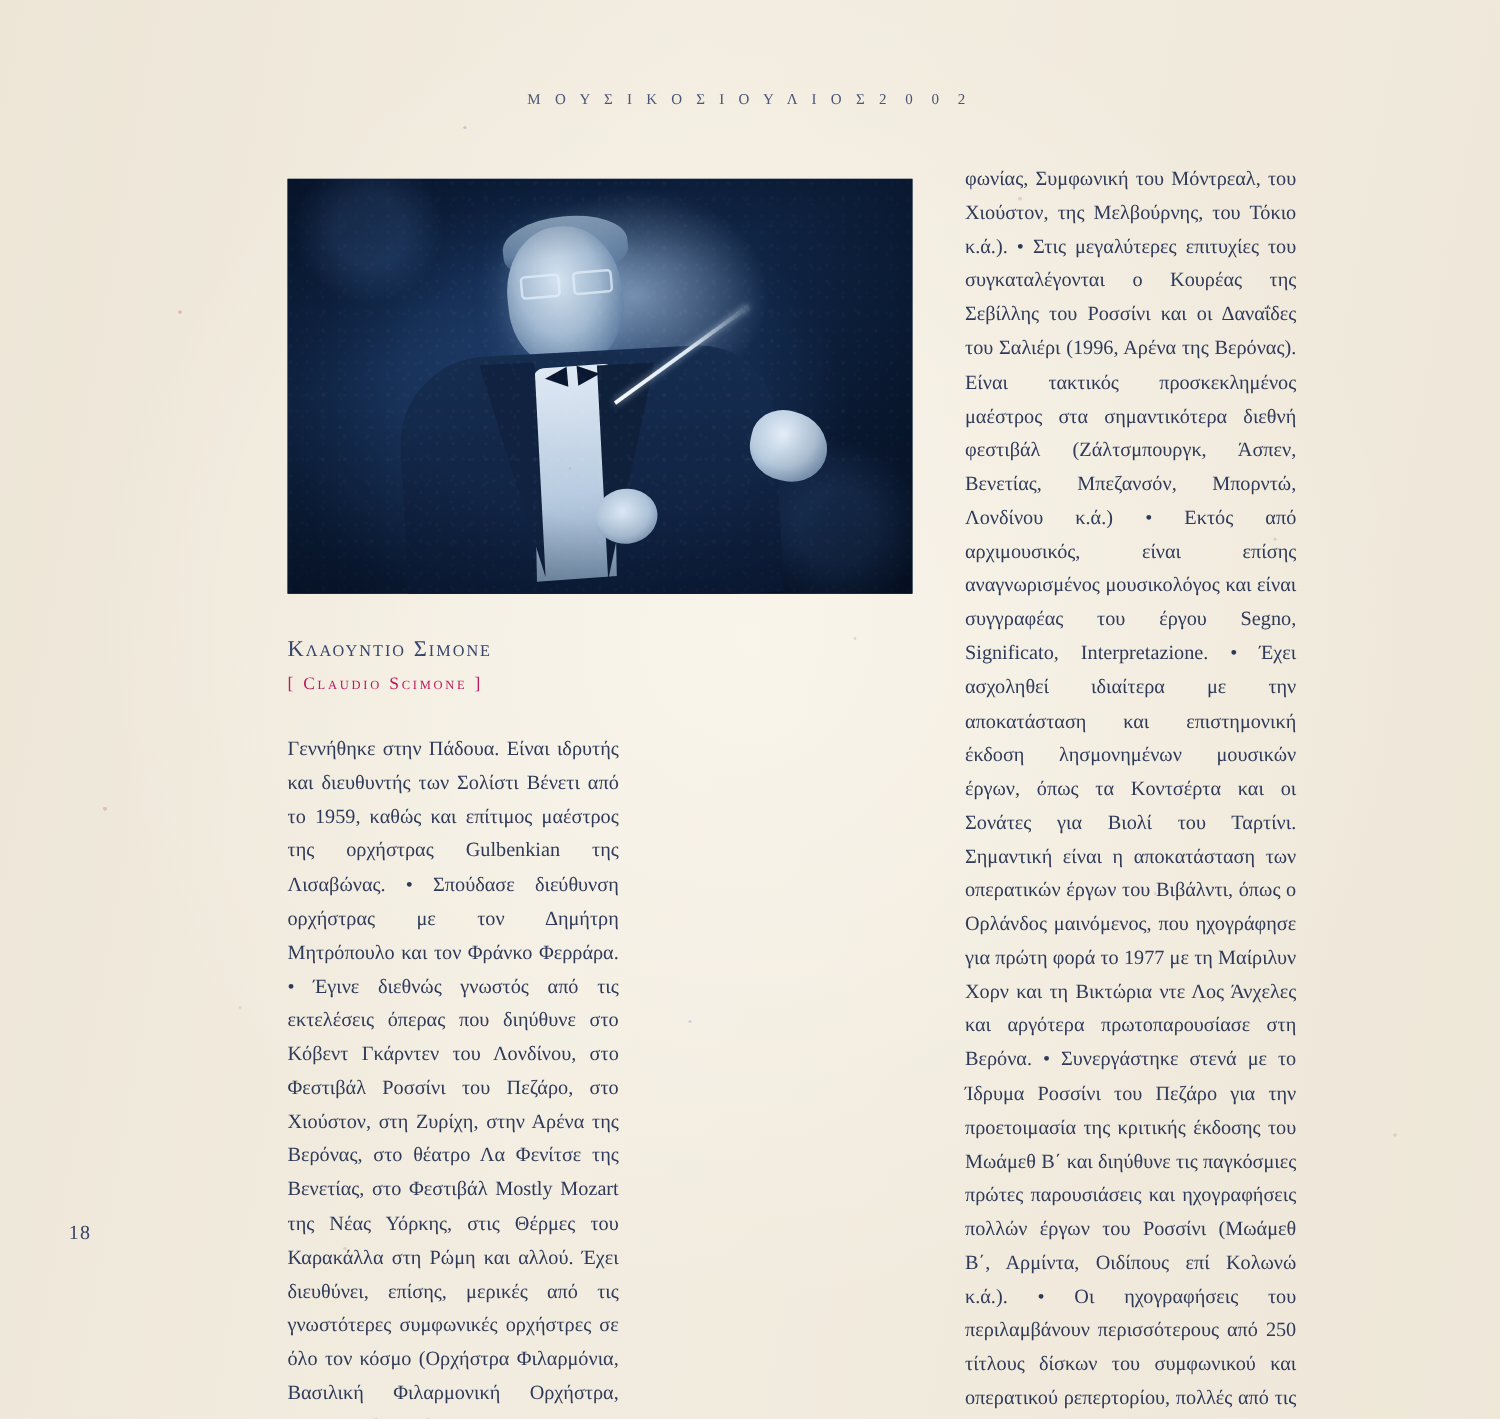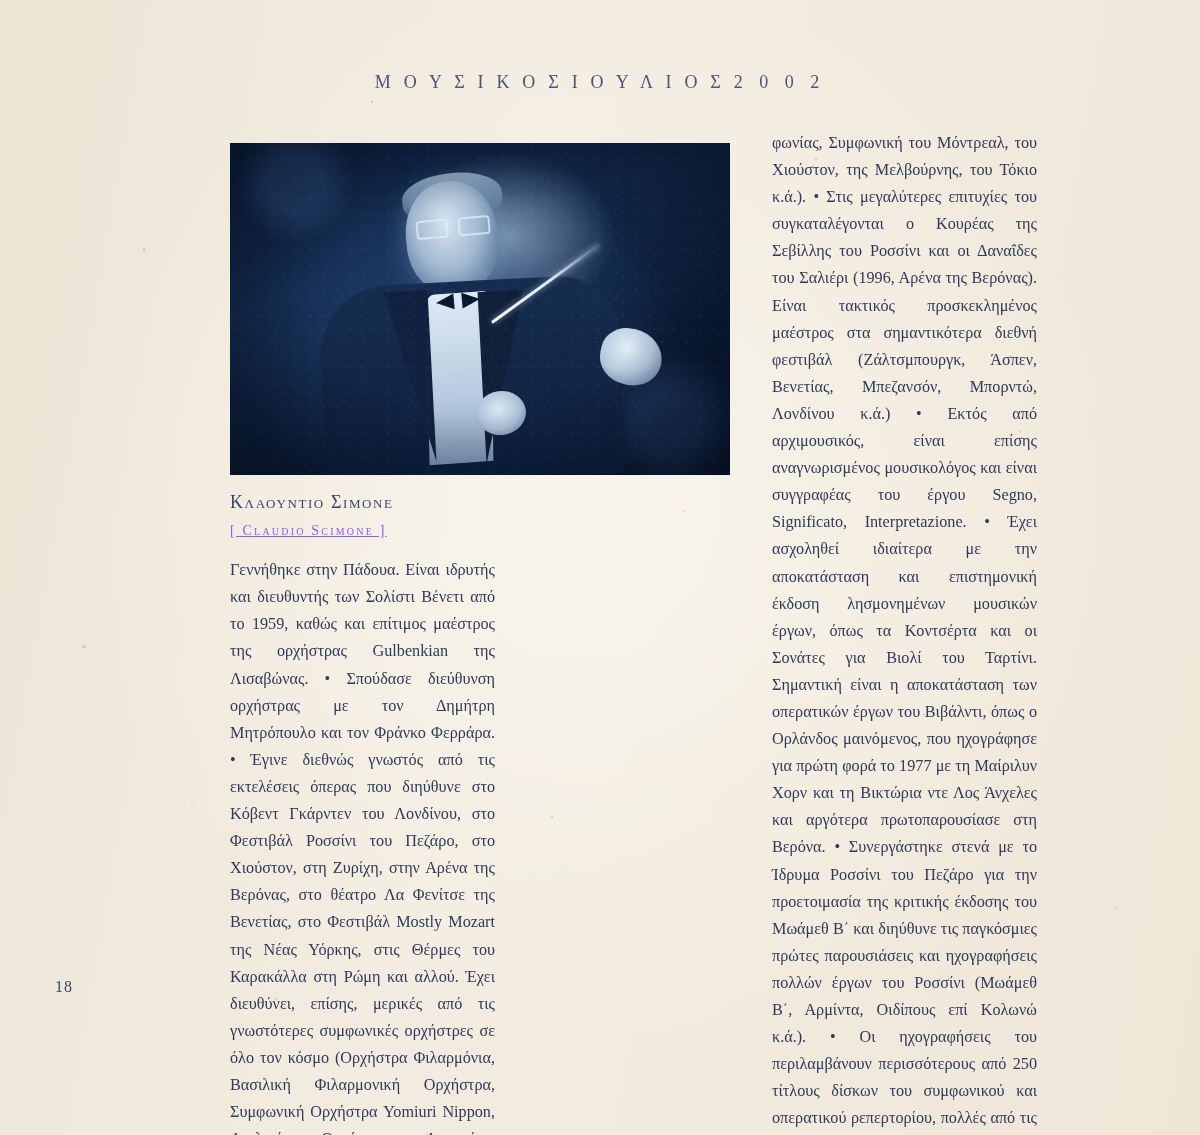--- a/index.html
+++ b/index.html
@@ -51,21 +51,21 @@
   }
 
   
   .running-head {
     position: absolute;
     left: 0;
     right: 0;
     top: 72px;
     text-align: center;
     font-family: "Liberation Serif", serif;
-    font-size: 18px;
+    font-size: 12px;
     letter-spacing: 4.2px;
     color: #4a5575;
     font-variant: small-caps;
     white-space: nowrap;
   }
   .running-head .yr { letter-spacing: 6px; }
 
   
   .photo-wrap {
     position: absolute;
@@ -242,31 +242,30 @@
   .col-right {
     left: 772px;
     top: 130px;
   }
 
   .name-gr {
     font-size: 18px;
     letter-spacing: 1.6px;
     font-variant: small-caps;
     color: #37456b;
-    margin: 0 0 1px 0;
+    margin: 17px 0 1px 0;
     text-align: left;
   }
   .name-lat {
     font-size: 14px;
     letter-spacing: 2.2px;
     font-variant: small-caps;
-    color: #8b5cf6;
-    margin: 0 0 13px 0;
+    color: #be185d;
+    margin: 0 0 25px 0;
     text-align: left;
-    text-decoration: underline;
   }
   .body-text {
     margin: 0;
   }
 
   .folio {
     position: absolute;
     left: 55px;
     top: 978px;
     font-size: 16px;

